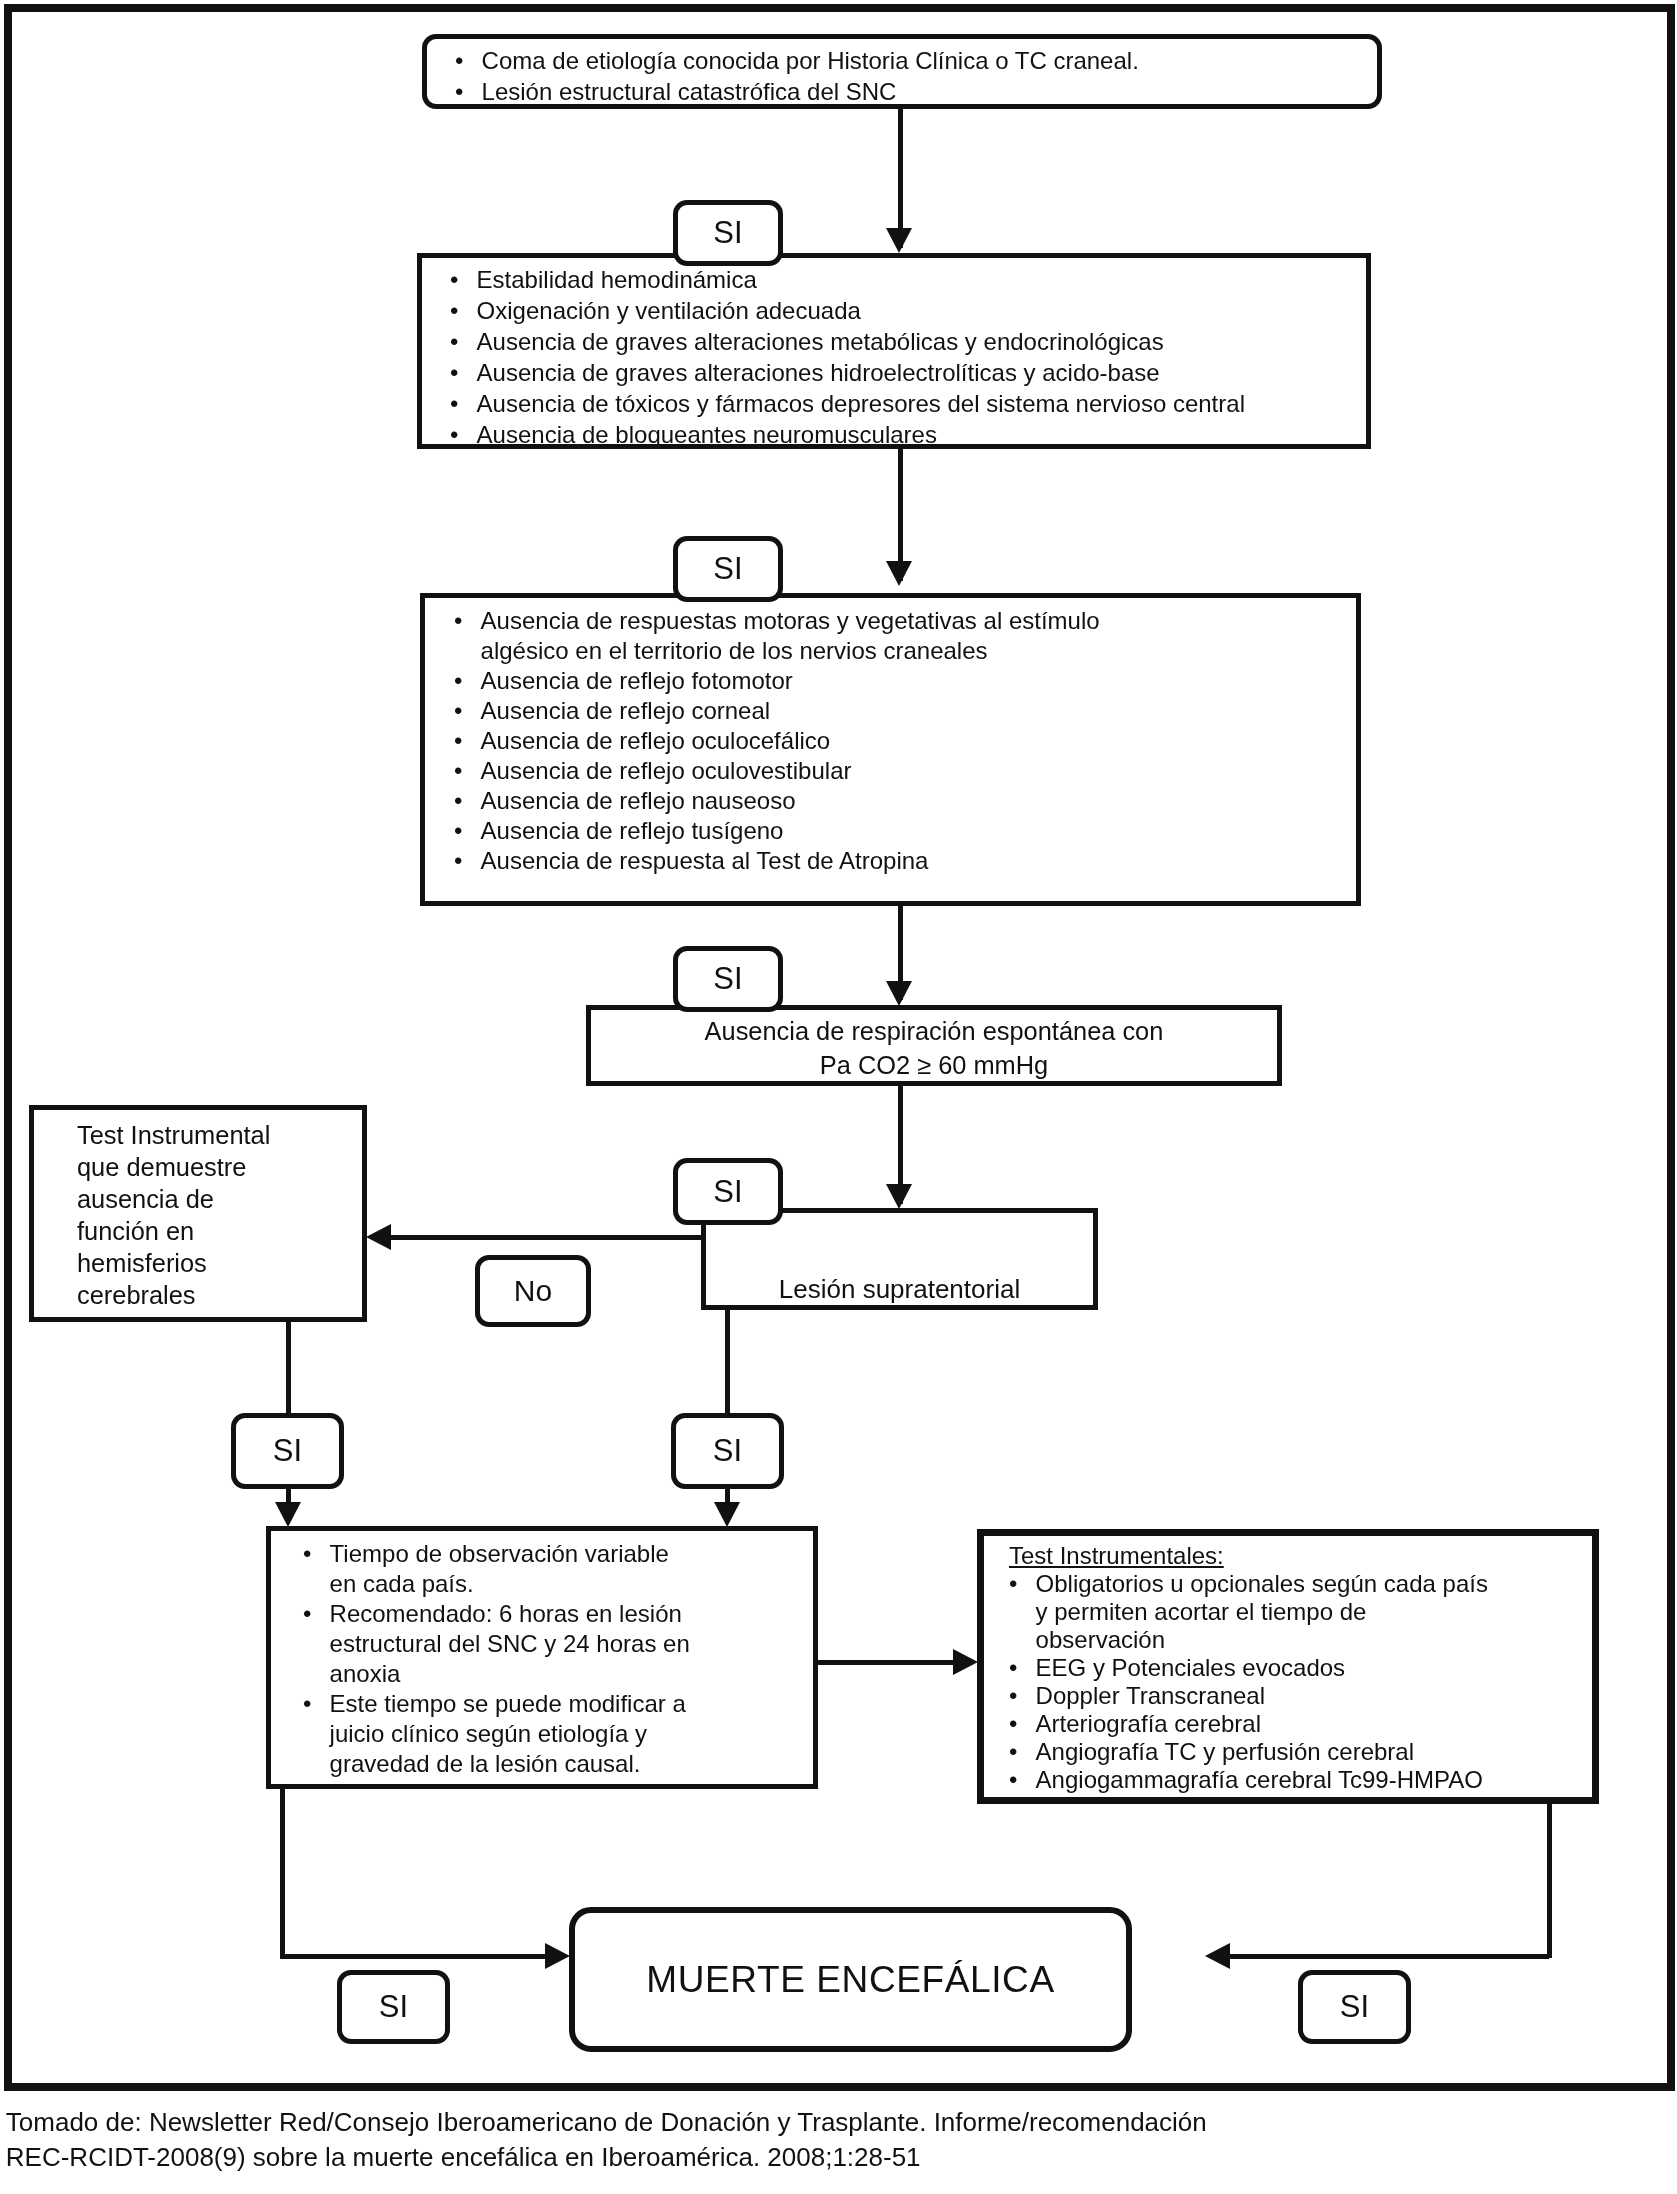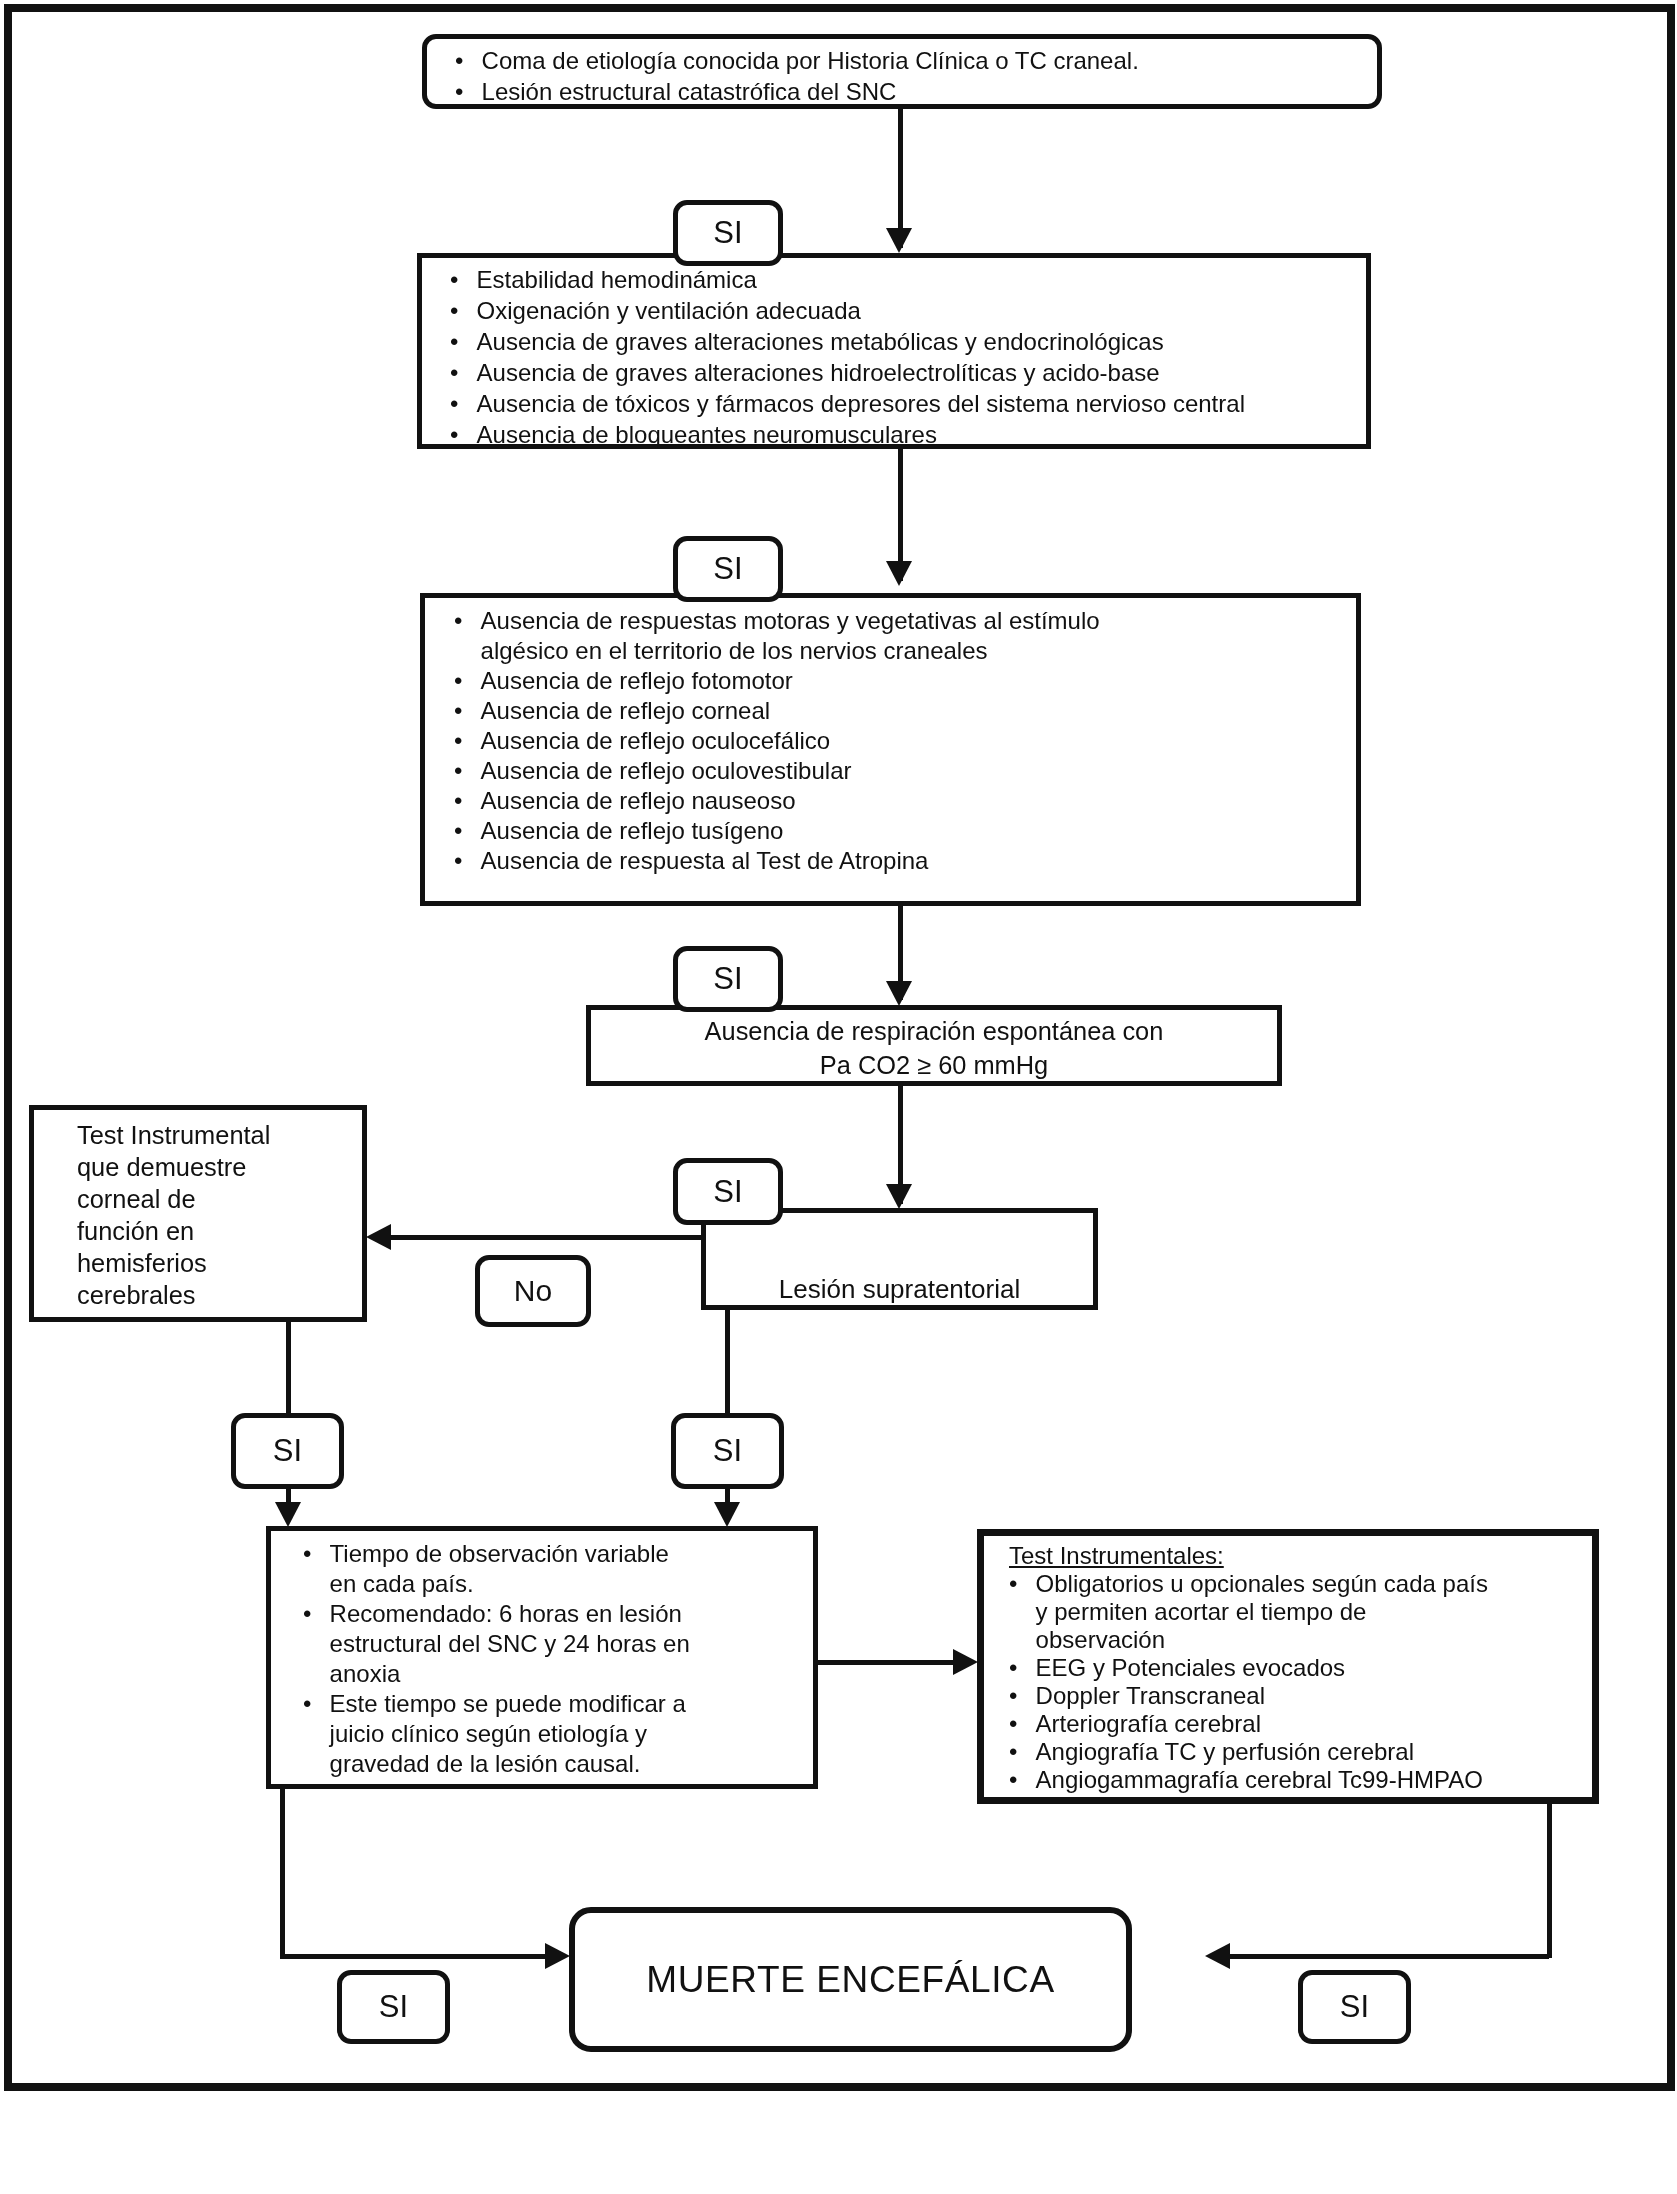--- a/index.html
+++ b/index.html
@@ -162,21 +162,21 @@
   </div>
 
   <div id="si-4" class="tag">
       <span>SI</span>
     </div>
 
   <div id="box-testinstr" class="box">
     <div class="plain">
         <div class="li">Test Instrumental</div>
         <div class="li">que demuestre</div>
-        <div class="li">corneal de</div>
+        <div class="li">ausencia de</div>
         <div class="li">función en</div>
         <div class="li">hemisferios</div>
         <div class="li">cerebrales</div>
       </div>
   </div>
 
   <div id="no-tag" class="tag">
       <span>No</span>
     </div>
 
@@ -224,15 +224,17 @@
       <span>SI</span>
     </div>
   <div id="si-br" class="tag">
       <span>SI</span>
     </div>
 
   <div id="box-muerte" class="box">
     <span>MUERTE ENCEFÁLICA</span>
   </div>
 
+  <div class="caption">Tomado de: Newsletter Red/Consejo Iberoamericano de Donación y Trasplante. Informe/recomendación
+REC-RCIDT-2008(9) sobre la muerte encefálica en Iberoamérica. 2008;1:28-51</div>
 
 </div>
 
 
 </body></html>

